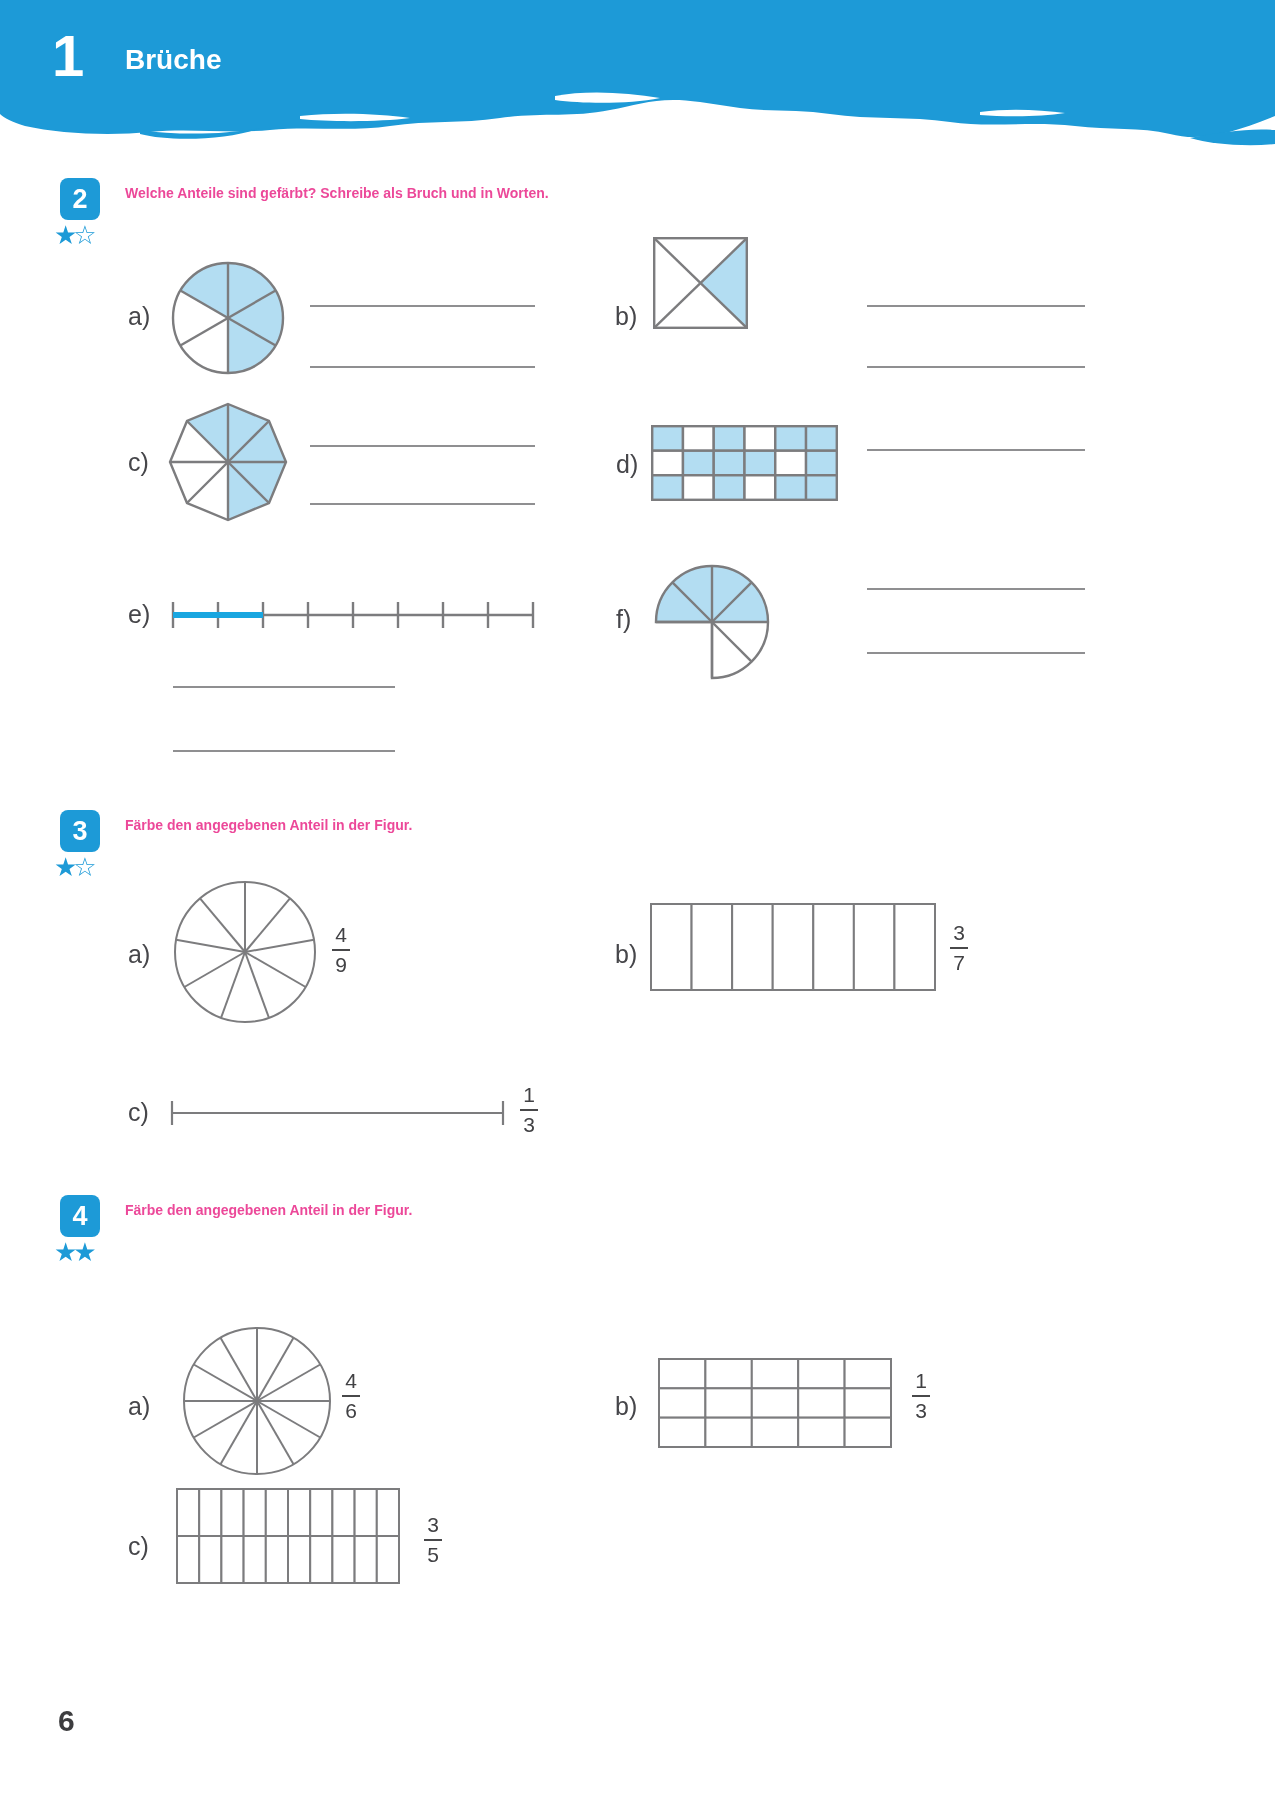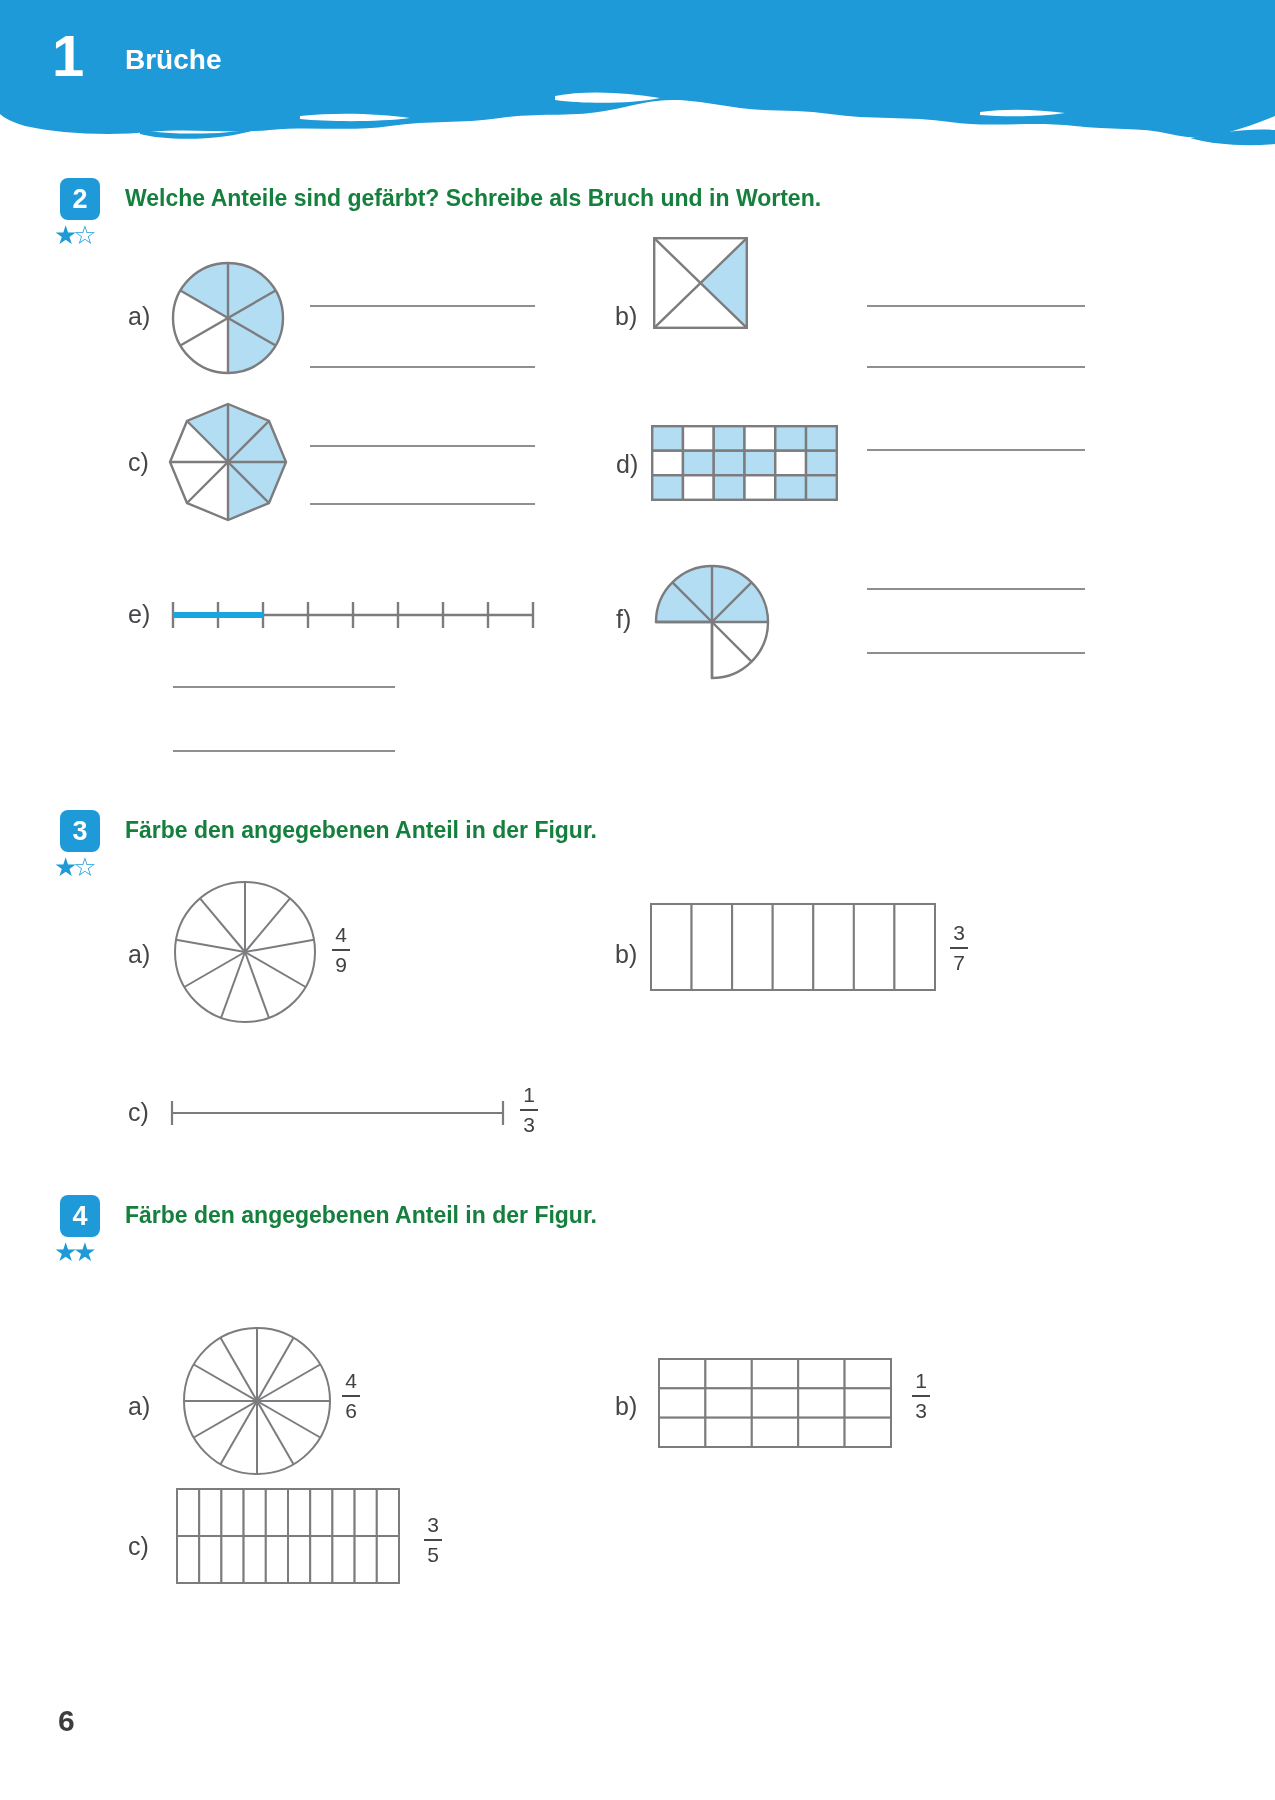--- a/index.html
+++ b/index.html
@@ -6,21 +6,21 @@
   .page{position:relative;width:1275px;height:1800px;background:#fff;overflow:hidden;
         font-family:"Liberation Sans","DejaVu Sans",sans-serif;}
   .hdr-svg{position:absolute;left:0;top:0;}
   .chapter-num{position:absolute;left:52px;top:22px;font-size:58px;font-weight:700;color:#fff;}
   .chapter-title{position:absolute;left:125px;top:44px;font-size:28px;font-weight:700;color:#fff;}
   .badge{position:absolute;width:40px;height:42px;border-radius:8px;background:var(--brand);
          color:#fff;font-size:27px;font-weight:700;display:flex;align-items:center;justify-content:center;}
   .stars{position:absolute;width:60px;display:flex;}
   .star{color:var(--brand);font-size:26px;line-height:26px;}
   .star + .star{margin-left:-4px;}
-  .ex-title{position:absolute;font-size:23px;font-weight:700;color:#15803d;white-space:nowrap;}
+  .ex-title{position:absolute;font-size:14px;font-weight:700;color:#ec4899;white-space:nowrap;}
   .item-label{position:absolute;font-size:25px;font-weight:400;color:#46464a;}
   .answer-line{position:absolute;height:1.6px;background:#8f8f91;}
   .figure{position:absolute;line-height:0;}
   .fraction{position:absolute;display:flex;flex-direction:column;align-items:center;
             font-size:21px;color:#414144;line-height:1.25;}
   .fraction .bar{width:18px;height:1.8px;background:#48484a;margin:1px 0;}
   .page-num{position:absolute;left:58px;top:1704px;font-size:30px;font-weight:700;color:#3d3d3f;}
 </style>
 </head>
 <body>

